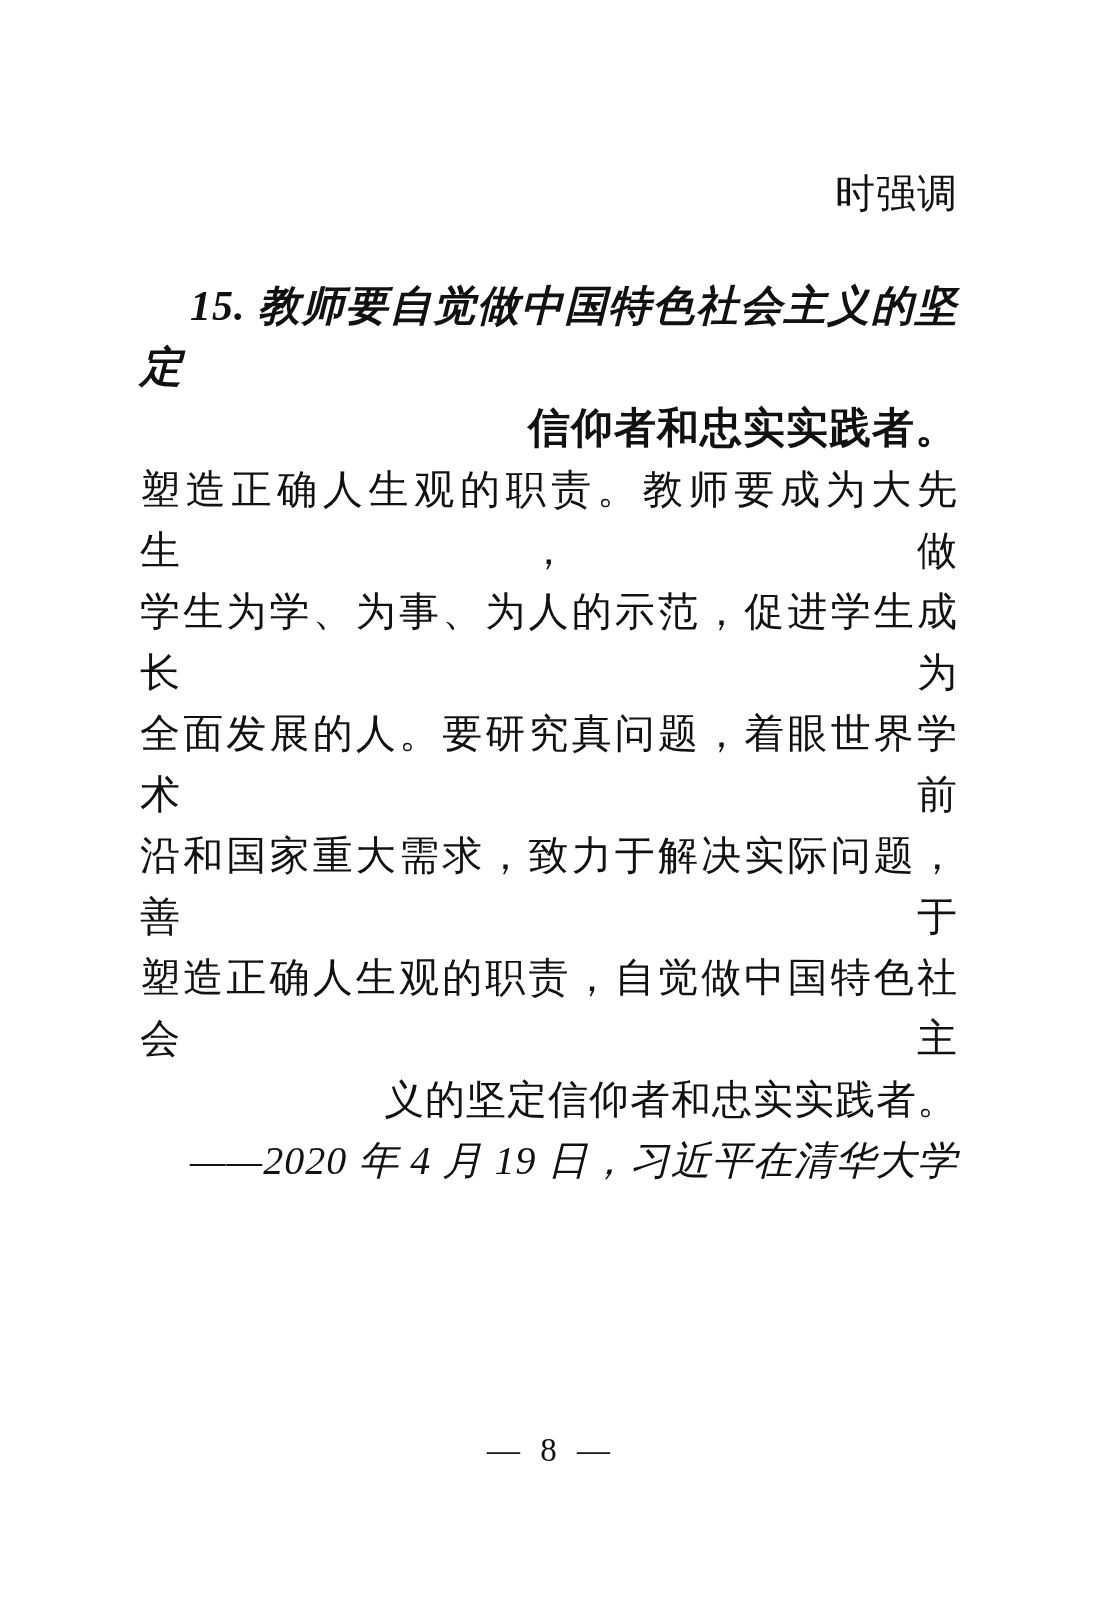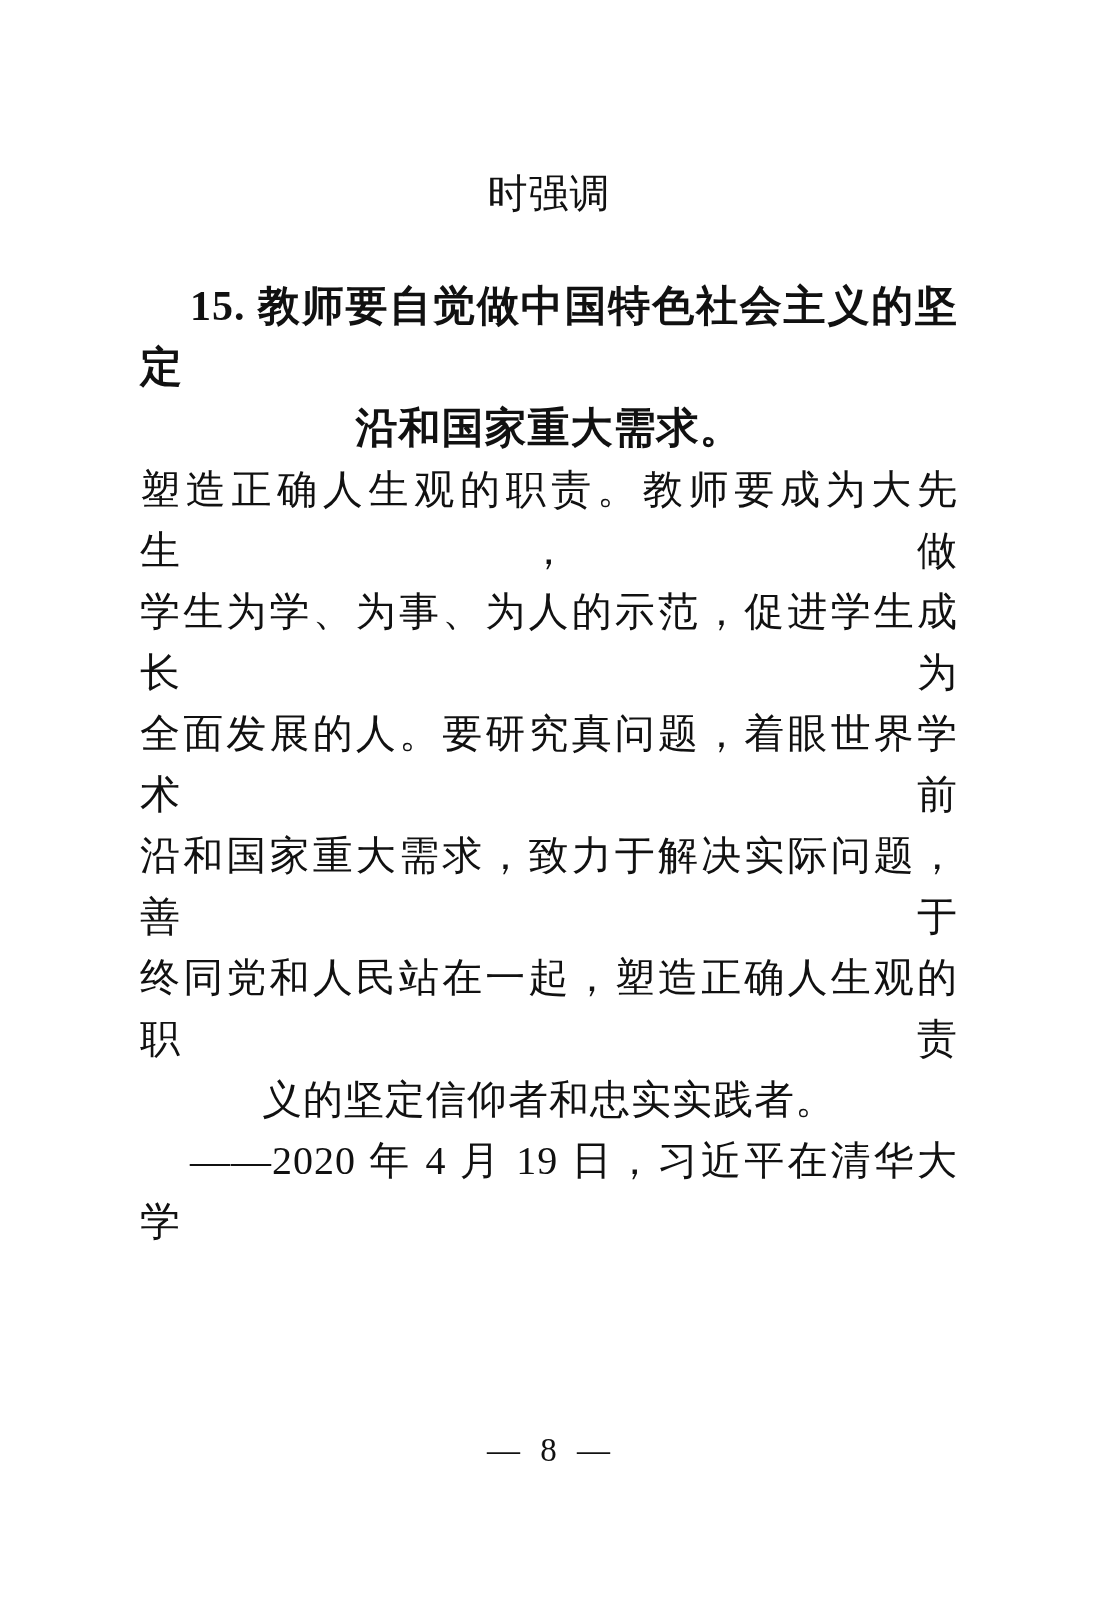--- a/index.html
+++ b/index.html
@@ -21,30 +21,31 @@
     position: absolute;
     top: 163px;
     left: 140px;
     width: 818px;
   }
   .line {
     font-size: 40px;
     line-height: 61px;
     letter-spacing: 1px;
     white-space: nowrap;
-    text-align: center;
+    text-align: right;
   }
   .line.fill {
     white-space: normal;
     text-align: justify;
     text-align-last: justify;
     text-justify: inter-character;
   }
   .line.indent {
     text-indent: 50px;
+    font-style: italic;
   }
   .line.heading {
     font-weight: bold;
     font-size: 42px;
   }
   .gap-lg { height: 52px; }
   .gap-md { height: 42px; }
   .footer {
     position: absolute;
     left: 0;
@@ -60,26 +61,26 @@
 </head>
 <body>
 
 <div class="page">
   <div class="content">
     <div class="line">时强调</div>
     <div class="gap-lg"></div>
     <div id="sections-root">
         <div>
           <div class="line heading indent fill">15. 教师要自觉做中国特色社会主义的坚定</div>
-          <div class="line heading">沿和国家重大需求。</div>
+          <div class="line heading">信仰者和忠实实践者。</div>
           <div class="line fill">塑造正确人生观的职责。教师要成为大先生，做</div>
           <div class="line fill">学生为学、为事、为人的示范，促进学生成长为</div>
           <div class="line fill">全面发展的人。要研究真问题，着眼世界学术前</div>
           <div class="line fill">沿和国家重大需求，致力于解决实际问题，善于</div>
-          <div class="line fill">终同党和人民站在一起，塑造正确人生观的职责</div>
+          <div class="line fill">塑造正确人生观的职责，自觉做中国特色社会主</div>
           <div class="line">义的坚定信仰者和忠实实践者。</div>
           <div class="line indent fill">——2020 年 4 月 19 日，习近平在清华大学</div>
         </div>
         <div class="gap-md"></div>
       </div>
   </div>
   <div class="footer">— 8 —</div>
 </div>
 
 </body></html>

